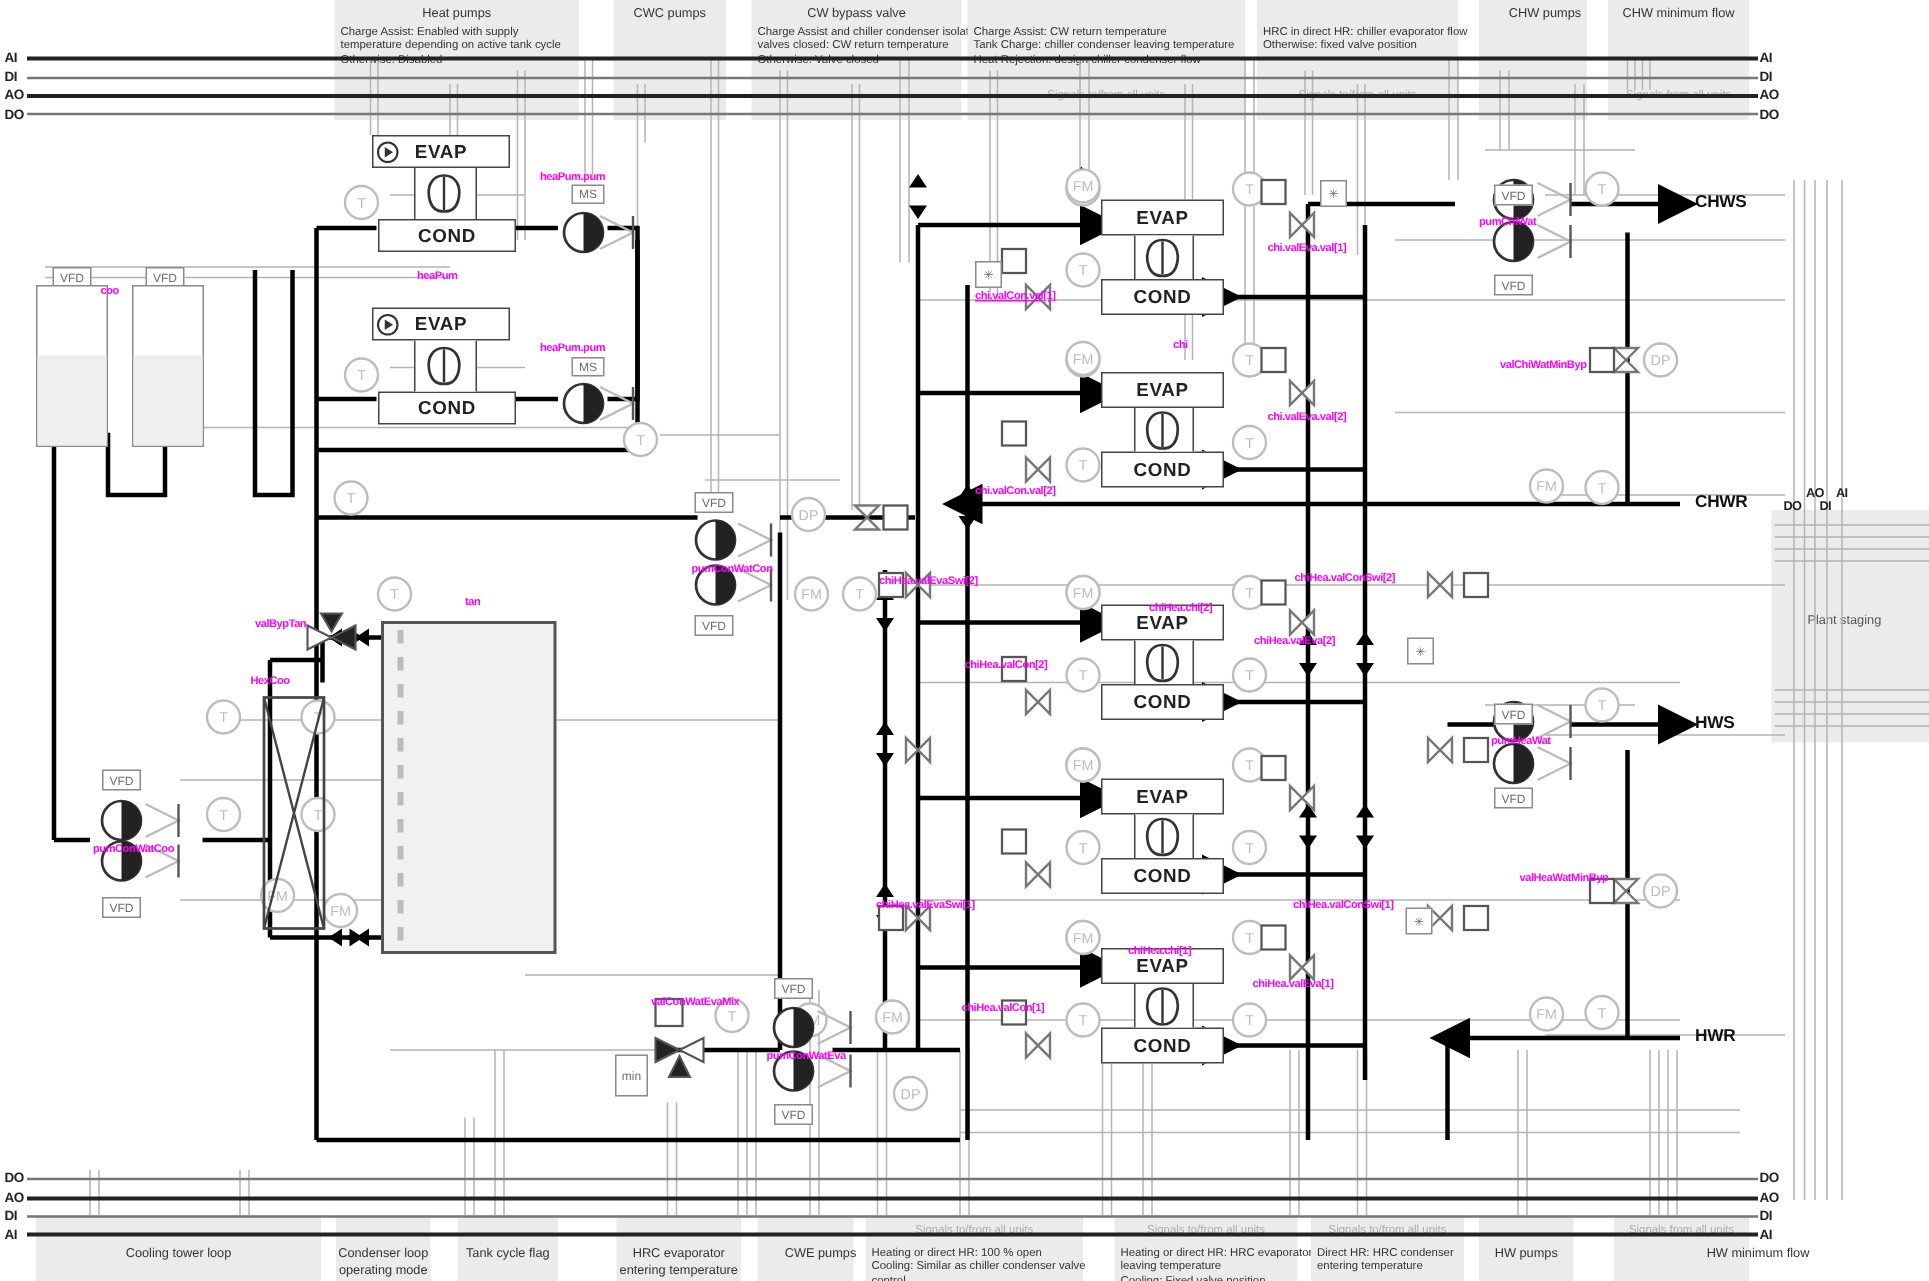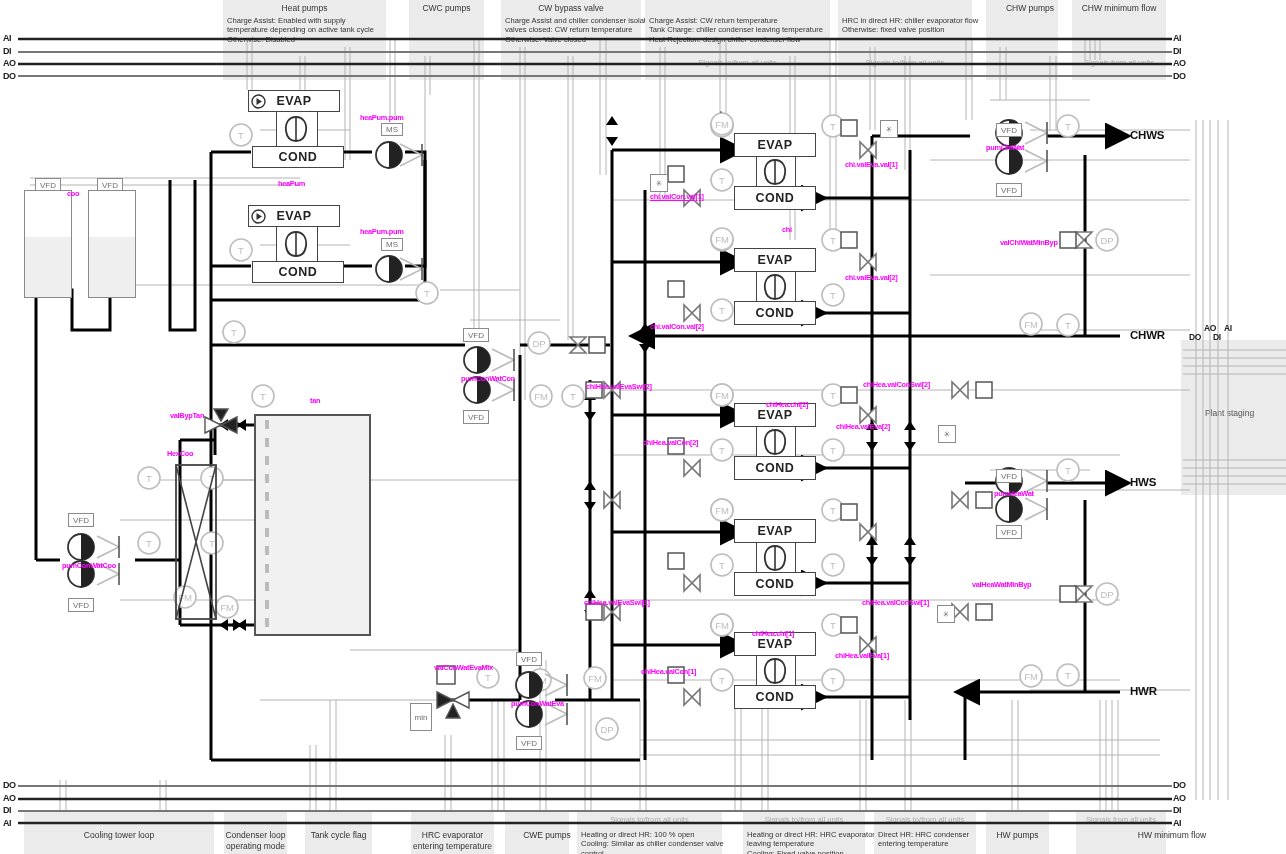--- a/index.html
+++ b/index.html
@@ -751,21 +751,21 @@
       <div class="mag" style="left: 836px; top: 422px;">chiHea.valEva[2]</div>
       <div class="mag" style="left: 643px; top: 438px;">chiHea.valCon[2]</div>
       <div class="mag" style="left: 584px; top: 598px;">chiHea.valEvaSwi[1]</div>
       <div class="mag" style="left: 862px; top: 598px;">chiHea.valConSwi[1]</div>
       <div class="mag" style="left: 752px; top: 629px;">chiHea.chi[1]</div>
       <div class="mag" style="left: 835px; top: 651px;">chiHea.valEva[1]</div>
       <div class="mag" style="left: 641px; top: 667px;">chiHea.valCon[1]</div>
       <div class="mag" style="left: 986px; top: 143px;">pumChiWat</div>
       <div class="mag" style="left: 1000px; top: 238px;">valChiWatMinByp</div>
       <div class="mag" style="left: 994px; top: 489px;">pumHeaWat</div>
-      <div class="mag" style="left: 972px; top: 580px;">valHeaWatMinByp</div>
+      <div class="mag" style="left: 1013px; top: 580px;">valHeaWatMinByp</div>
     </div>
 
   <div id="busG">
       <div class="busLbl" style="left: 3px; top: 33px;">AI</div>
       <div class="busLbl" style="left: 3px; top: 45.5px;">DI</div>
       <div class="busLbl" style="left: 3px; top: 58px;">AO</div>
       <div class="busLbl" style="left: 3px; top: 70.5px;">DO</div>
       <div class="busLbl" style="left: 1173px; top: 33px;">AI</div>
       <div class="busLbl" style="left: 1173px; top: 45.5px;">DI</div>
       <div class="busLbl" style="left: 1173px; top: 58px;">AO</div>

